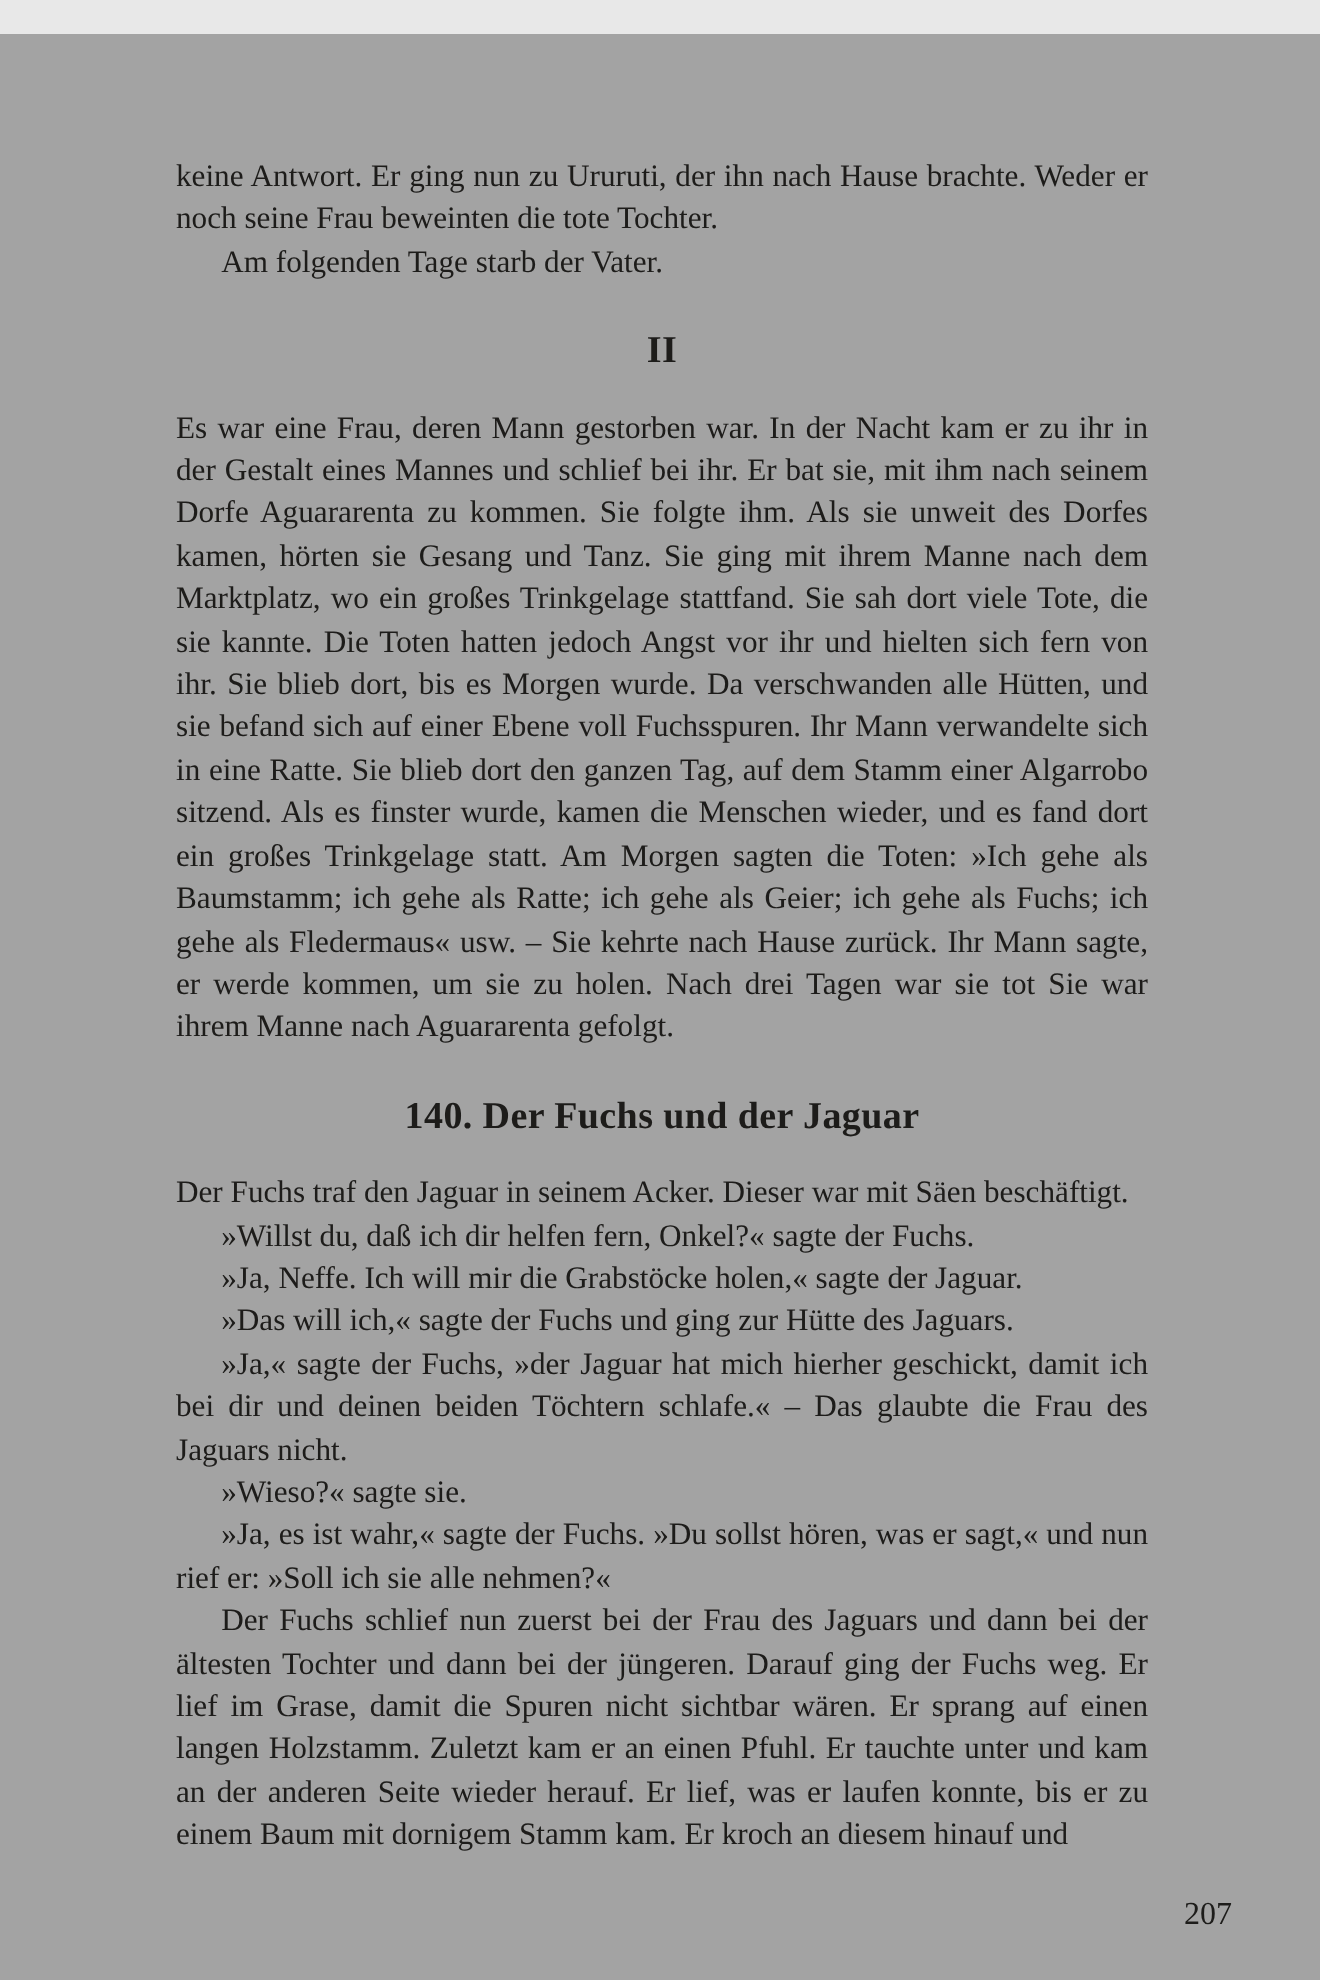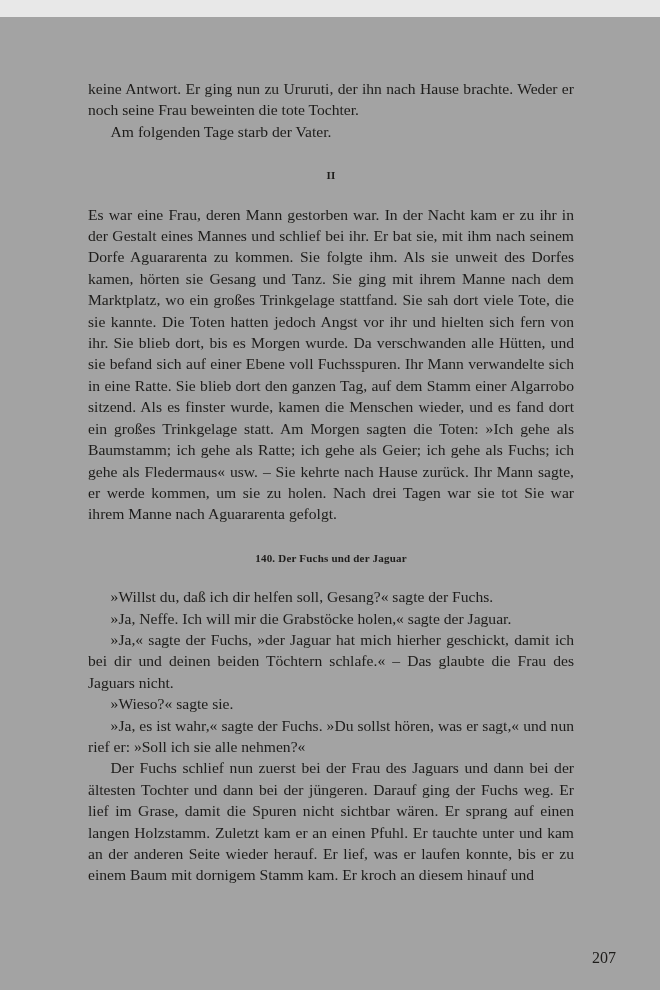--- a/index.html
+++ b/index.html
@@ -26,21 +26,21 @@
     line-height: 21.4px;
     text-align: justify;
   }
   .content p {
     margin: 0;
   }
   .content p.indent {
     text-indent: 1.45em;
   }
   .content h2.heading {
-    font-size: 11px;
+    font-size: 19px;
     font-weight: bold;
     text-align: center;
     margin: 23px 0 17px 0;
     letter-spacing: 0.2px;
   }
   .page-number {
     position: absolute;
     right: 44px;
     bottom: 40px;
     font-size: 16px;
@@ -50,21 +50,23 @@
 </head>
 <body>
 
 <div class="page">
   <div class="content">
       <p class="">keine Antwort. Er ging nun zu Ururuti, der ihn nach Hause brachte. Weder er noch seine Frau beweinten die tote Tochter.</p>
       <p class="indent">Am folgenden Tage starb der Vater.</p>
       <h2 class="heading">II</h2>
       <p class="">Es war eine Frau, deren Mann gestorben war. In der Nacht kam er zu ihr in der Gestalt eines Mannes und schlief bei ihr. Er bat sie, mit ihm nach seinem Dorfe Aguararenta zu kommen. Sie folgte ihm. Als sie unweit des Dorfes kamen, hörten sie Gesang und Tanz. Sie ging mit ihrem Manne nach dem Marktplatz, wo ein großes Trinkgelage stattfand. Sie sah dort viele Tote, die sie kannte. Die Toten hatten jedoch Angst vor ihr und hielten sich fern von ihr. Sie blieb dort, bis es Morgen wurde. Da verschwanden alle Hütten, und sie befand sich auf einer Ebene voll Fuchsspuren. Ihr Mann verwandelte sich in eine Ratte. Sie blieb dort den ganzen Tag, auf dem Stamm einer Algarrobo sitzend. Als es finster wurde, kamen die Menschen wieder, und es fand dort ein großes Trinkgelage statt. Am Morgen sagten die Toten: »Ich gehe als Baumstamm; ich gehe als Ratte; ich gehe als Geier; ich gehe als Fuchs; ich gehe als Fledermaus« usw. – Sie kehrte nach Hause zurück. Ihr Mann sagte, er werde kommen, um sie zu holen. Nach drei Tagen war sie tot Sie war ihrem Manne nach Aguararenta gefolgt.</p>
       <h2 class="heading">140. Der Fuchs und der Jaguar</h2>
-      <p class="indent">»Willst du, daß ich dir helfen soll, Gesang?« sagte der Fuchs.</p>
+      <p class="">Der Fuchs traf den Jaguar in seinem Acker. Dieser war mit Säen beschäftigt.</p>
+      <p class="indent">»Willst du, daß ich dir helfen fern, Onkel?« sagte der Fuchs.</p>
       <p class="indent">»Ja, Neffe. Ich will mir die Grabstöcke holen,« sagte der Jaguar.</p>
+      <p class="indent">»Das will ich,« sagte der Fuchs und ging zur Hütte des Jaguars.</p>
       <p class="indent">»Ja,« sagte der Fuchs, »der Jaguar hat mich hierher geschickt, damit ich bei dir und deinen beiden Töchtern schlafe.« – Das glaubte die Frau des Jaguars nicht.</p>
       <p class="indent">»Wieso?« sagte sie.</p>
       <p class="indent">»Ja, es ist wahr,« sagte der Fuchs. »Du sollst hören, was er sagt,« und nun rief er: »Soll ich sie alle nehmen?«</p>
       <p class="indent">Der Fuchs schlief nun zuerst bei der Frau des Jaguars und dann bei der ältesten Tochter und dann bei der jüngeren. Darauf ging der Fuchs weg. Er lief im Grase, damit die Spuren nicht sichtbar wären. Er sprang auf einen langen Holzstamm. Zuletzt kam er an einen Pfuhl. Er tauchte unter und kam an der anderen Seite wieder herauf. Er lief, was er laufen konnte, bis er zu einem Baum mit dornigem Stamm kam. Er kroch an diesem hinauf und</p>
     </div>
   <div class="page-number">207</div>
 </div>
 
 </body></html>

